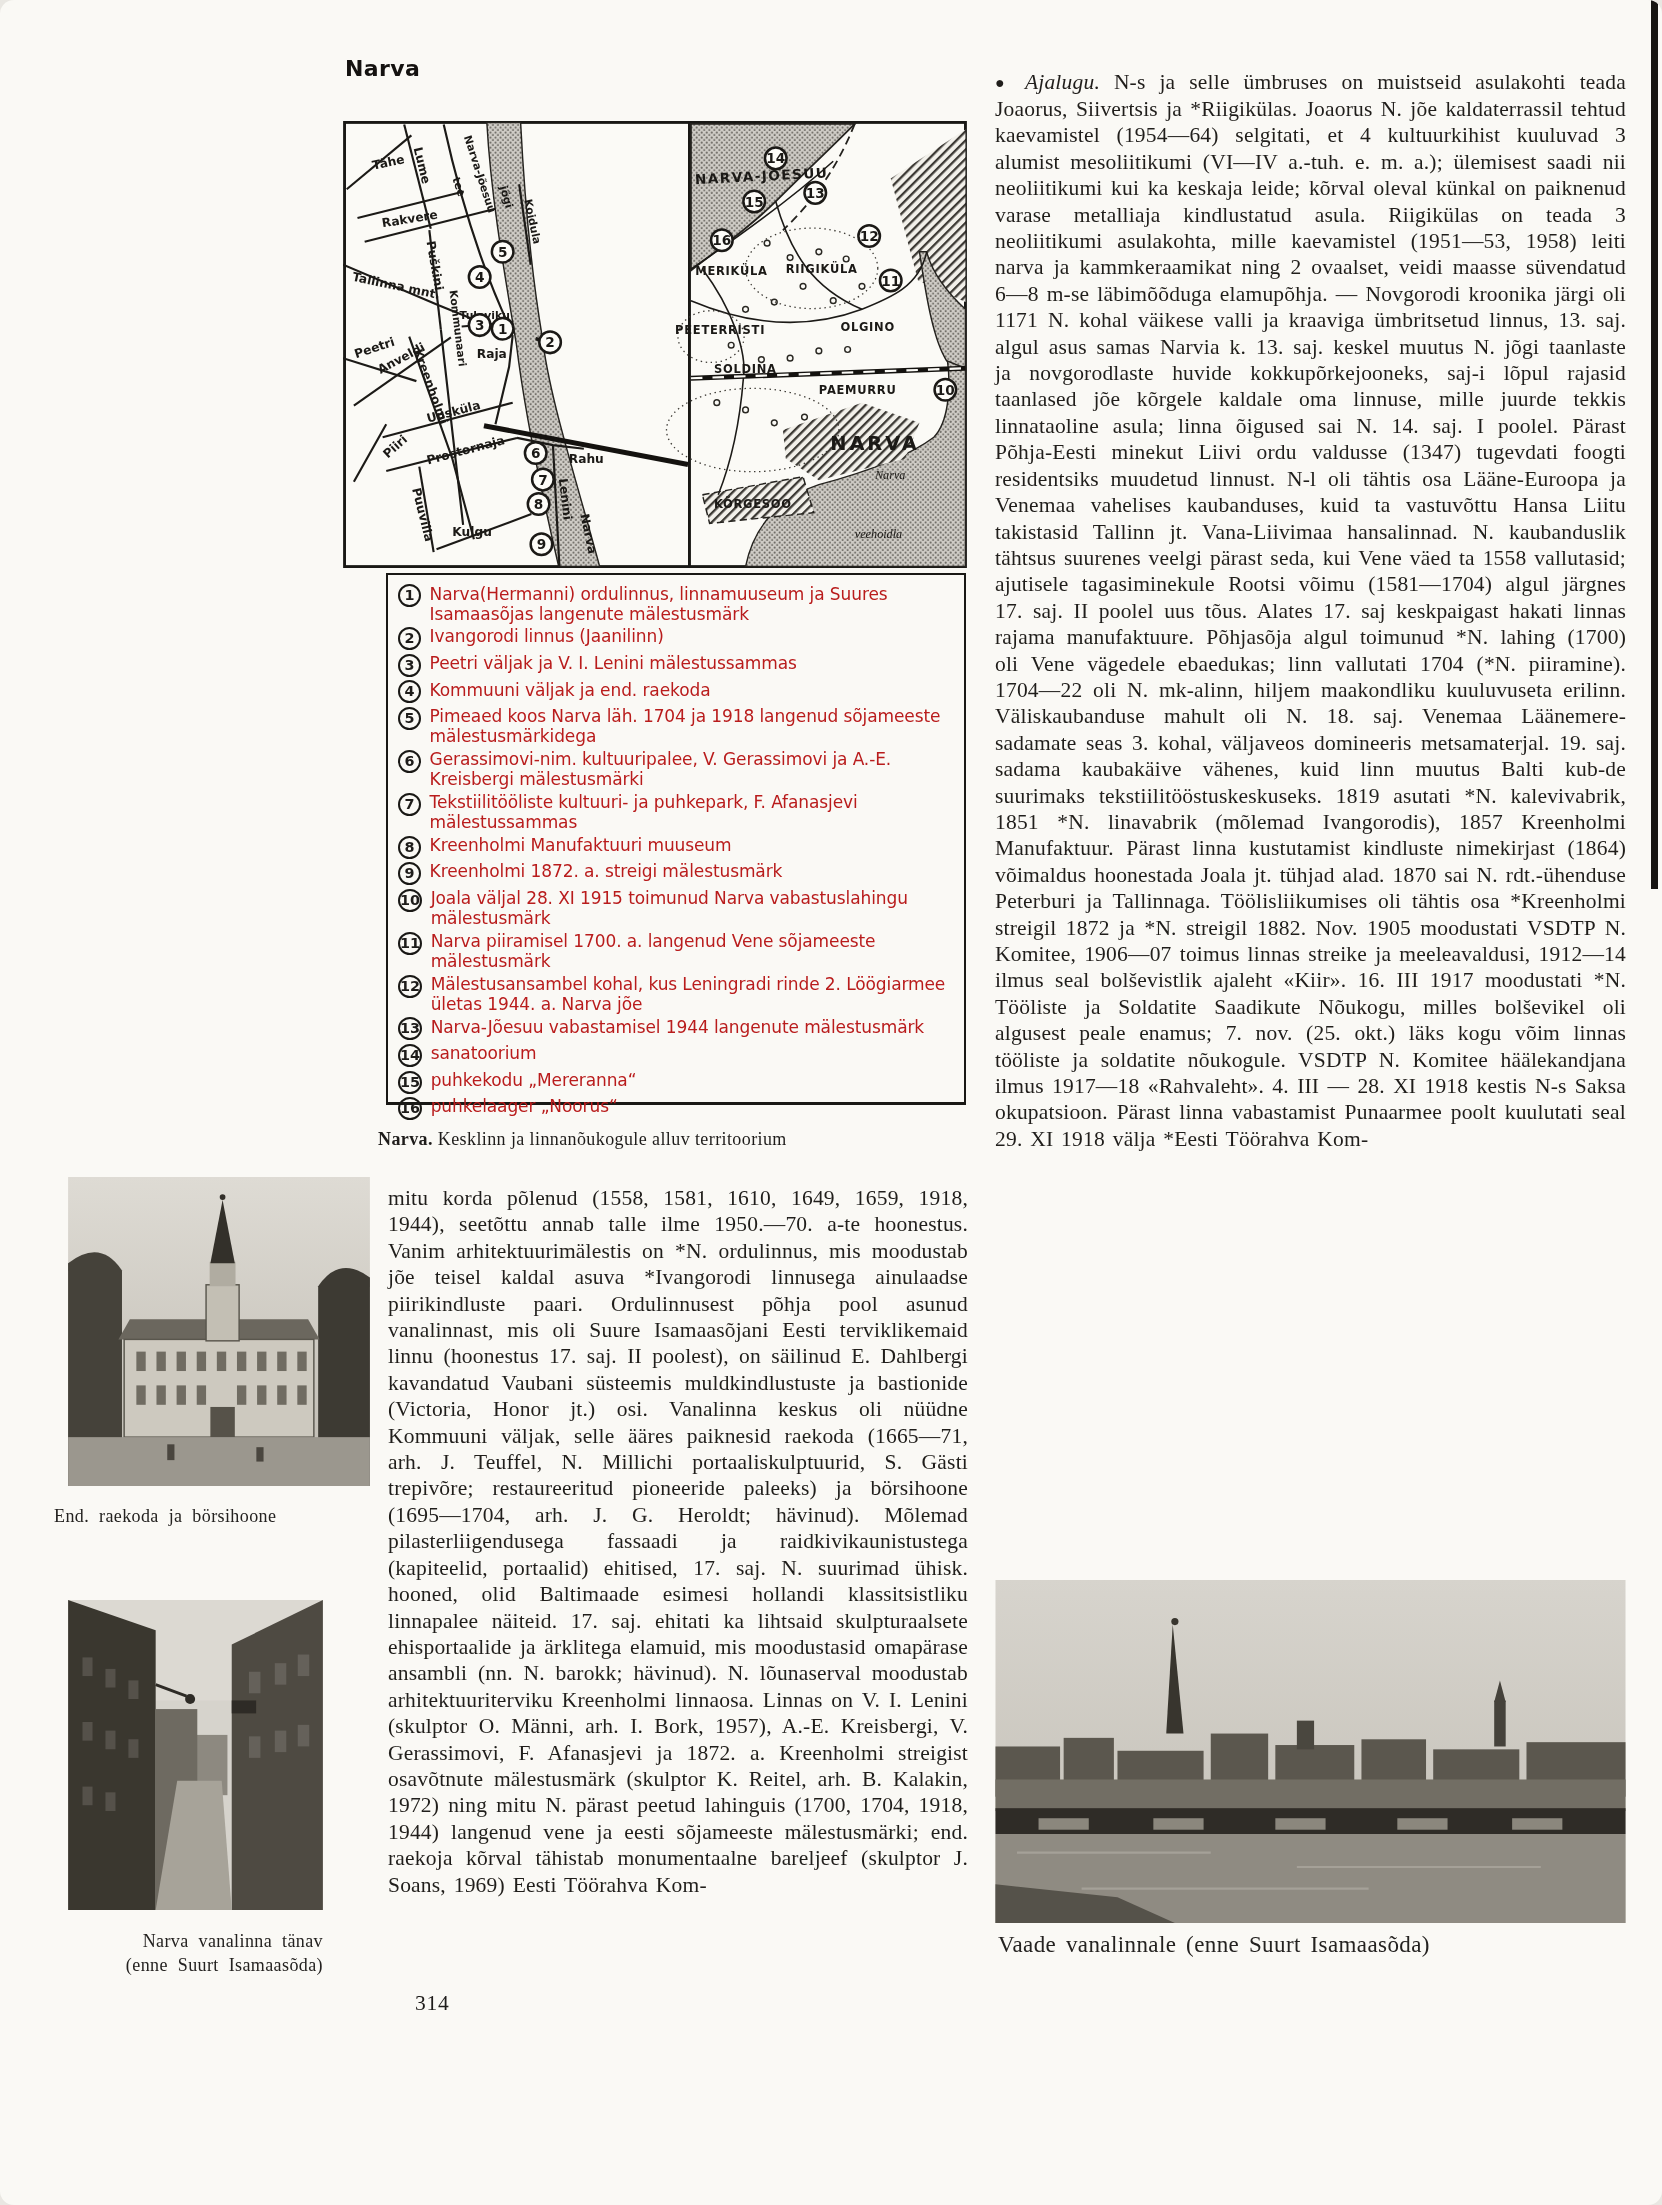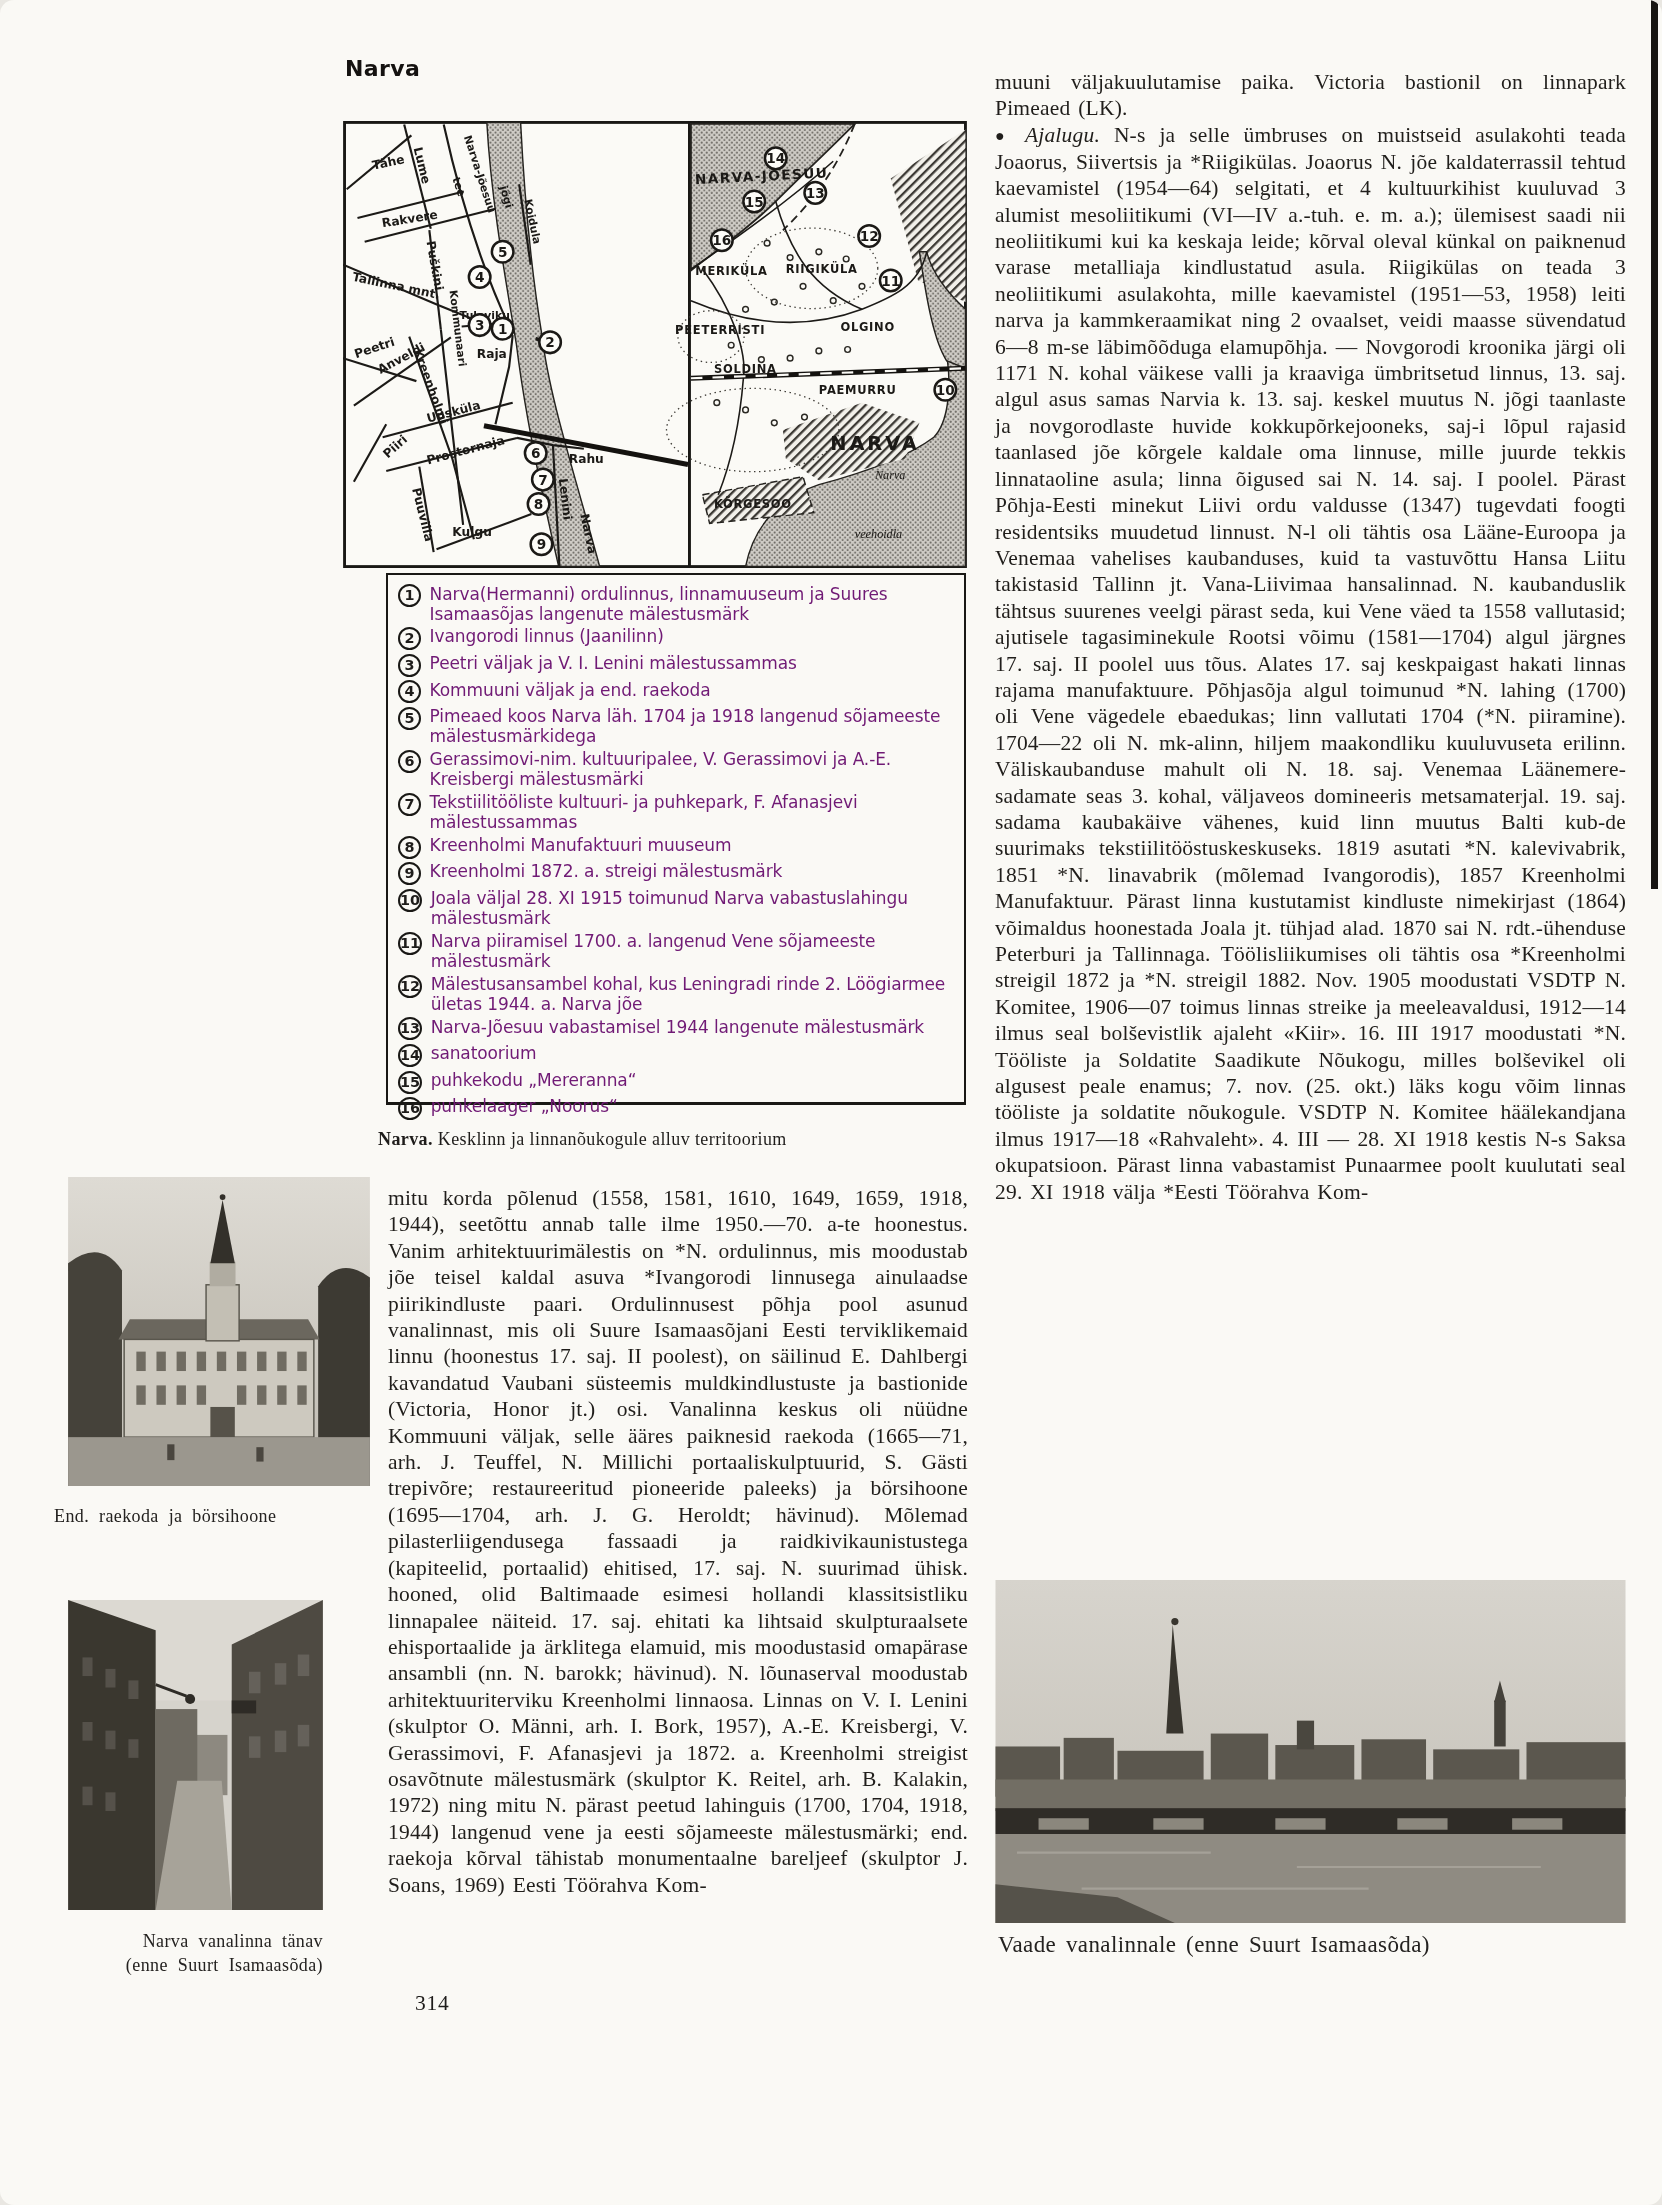--- a/index.html
+++ b/index.html
@@ -23,21 +23,21 @@
   .map-svg .marker circle{fill:#fdfcf8;stroke:#1b1916;stroke-width:3.5px;}
   .map-svg .marker text{font-size:19px;font-weight:bold;text-anchor:middle;}
 
   
   .legend{position:absolute;left:386px;top:573px;width:580px;height:532px;box-sizing:border-box;
         border:2.2px solid #191815;border-bottom-width:3.6px;padding:8.6px 7.2px 5.7px 10px;
         font-family:"DejaVu Sans",sans-serif;}
   .legend-item{display:flex;gap:8.6px;margin-bottom:2.9px;}
   .lnum{flex:0 0 23px;height:23px;border:2.2px solid #191815;border-radius:50%;box-sizing:border-box;
         text-align:center;line-height:18.7px;font-weight:bold;font-size:14.4px;margin-top:0.7px;}
-  .ltext{font-size:17px;line-height:20px;letter-spacing:-0.1px;color:#701a75;}
+  .ltext{font-size:17px;line-height:20px;letter-spacing:-0.1px;color:#b91c1c;}
 
   .map-caption{position:absolute;left:378px;top:1129px;width:575px;font-size:18px;letter-spacing:0.4px;}
   .map-caption b{font-weight:bold;}
 
   
   .bodycol{position:absolute;text-align:justify;font-size:21.5px;line-height:26.4px;
         letter-spacing:0.2px;word-spacing:2.2px;color:#201e1b;}
   .col-left{left:388px;top:1185px;width:580px;}
   .col-right{left:995px;top:69px;width:631px;}
   .bodycol p{margin:0;}
@@ -350,21 +350,20 @@
   <div class="map-caption">
     <b>Narva.</b>
     <span>Kesklinn ja linnanõukogule alluv territoorium</span>
   </div>
 
   <div class="bodycol col-left">
     <p>mitu korda põlenud (1558, 1581, 1610, 1649, 1659, 1918, 1944), seetõttu annab talle ilme 1950.—70. a-te hoonestus. Vanim arhitektuurimälestis on *N. ordulinnus, mis moodustab jõe teisel kaldal asuva *Ivangorodi linnusega ainulaadse piirikindluste paari. Ordulinnusest põhja pool asunud vanalinnast, mis oli Suure Isamaasõjani Eesti terviklikemaid linnu (hoonestus 17. saj. II poolest), on säilinud E. Dahlbergi kavandatud Vaubani süsteemis muldkindlustuste ja bastionide (Victoria, Honor jt.) osi. Vanalinna keskus oli nüüdne Kommuuni väljak, selle ääres paiknesid raekoda (1665—71, arh. J. Teuffel, N. Millichi portaaliskulptuurid, S. Gästi trepivõre; restaureeritud pioneeride paleeks) ja börsihoone (1695—1704, arh. J. G. Heroldt; hävinud). Mõlemad pilasterliigendusega fassaadi ja raidkivikaunistustega (kapiteelid, portaalid) ehitised, 17. saj. N. suurimad ühisk. hooned, olid Baltimaade esimesi hollandi klassitsistliku linnapalee näiteid. 17. saj. ehitati ka lihtsaid skulpturaalsete ehisportaalide ja ärklitega elamuid, mis moodustasid omapärase ansambli (nn. N. barokk; hävinud). N. lõunaserval moodustab arhitektuuriterviku Kreenholmi linnaosa. Linnas on V. I. Lenini (skulptor O. Männi, arh. I. Bork, 1957), A.-E. Kreisbergi, V. Gerassimovi, F. Afanasjevi ja 1872. a. Kreenholmi streigist osavõtnute mälestusmärk (skulptor K. Reitel, arh. B. Kalakin, 1972) ning mitu N. pärast peetud lahinguis (1700, 1704, 1918, 1944) langenud vene ja eesti sõjameeste mälestusmärki; end. raekoja kõrval tähistab monumentaalne bareljeef (skulptor J. Soans, 1969) Eesti Töörahva Kom-</p>
   </div>
 
   <div class="bodycol col-right">
-    <p>muuni väljakuulutamise paika. Victoria bastionil on linnapark Pimeaed (LK).</p>
     <p><span class="bullet">●</span> <span class="lead-i">Ajalugu.</span> <span>N-s ja selle ümbruses on muistseid asulakohti teada Joaorus, Siivertsis ja *Riigikülas. Joaorus N. jõe kaldaterrassil tehtud kaevamistel (1954—64) selgitati, et 4 kultuurkihist kuuluvad 3 alumist mesoliitikumi (VI—IV a.-tuh. e. m. a.); ülemisest saadi nii neoliitikumi kui ka keskaja leide; kõrval oleval künkal on paiknenud varase metalliaja kindlustatud asula. Riigikülas on teada 3 neoliitikumi asulakohta, mille kaevamistel (1951—53, 1958) leiti narva ja kammkeraamikat ning 2 ovaalset, veidi maasse süvendatud 6—8 m-se läbimõõduga elamupõhja. — Novgorodi kroonika järgi oli 1171 N. kohal väikese valli ja kraaviga ümbritsetud linnus, 13. saj. algul asus samas Narvia k. 13. saj. keskel muutus N. jõgi taanlaste ja novgorodlaste huvide kokkupõrkejooneks, saj-i lõpul rajasid taanlased jõe kõrgele kaldale oma linnuse, mille juurde tekkis linnataoline asula; linna õigused sai N. 14. saj. I poolel. Pärast Põhja-Eesti minekut Liivi ordu valdusse (1347) tugevdati foogti residentsiks muudetud linnust. N-l oli tähtis osa Lääne-Euroopa ja Venemaa vahelises kaubanduses, kuid ta vastuvõttu Hansa Liitu takistasid Tallinn jt. Vana-Liivimaa hansalinnad. N. kaubanduslik tähtsus suurenes veelgi pärast seda, kui Vene väed ta 1558 vallutasid; ajutisele tagasiminekule Rootsi võimu (1581—1704) algul järgnes 17. saj. II poolel uus tõus. Alates 17. saj keskpaigast hakati linnas rajama manufaktuure. Põhjasõja algul toimunud *N. lahing (1700) oli Vene vägedele ebaedukas; linn vallutati 1704 (*N. piiramine). 1704—22 oli N. mk-alinn, hiljem maakondliku kuuluvuseta erilinn. Väliskaubanduse mahult oli N. 18. saj. Venemaa Läänemere-sadamate seas 3. kohal, väljaveos domineeris metsamaterjal. 19. saj. sadama kaubakäive vähenes, kuid linn muutus Balti kub-de suurimaks tekstiilitööstuskeskuseks. 1819 asutati *N. kalevivabrik, 1851 *N. linavabrik (mõlemad Ivangorodis), 1857 Kreenholmi Manufaktuur. Pärast linna kustutamist kindluste nimekirjast (1864) võimaldus hoonestada Joala jt. tühjad alad. 1870 sai N. rdt.-ühenduse Peterburi ja Tallinnaga. Töölisliikumises oli tähtis osa *Kreenholmi streigil 1872 ja *N. streigil 1882. Nov. 1905 moodustati VSDTP N. Komitee, 1906—07 toimus linnas streike ja meeleavaldusi, 1912—14 ilmus seal bolševistlik ajaleht «Kiir». 16. III 1917 moodustati *N. Tööliste ja Soldatite Saadikute Nõukogu, milles bolševikel oli algusest peale enamus; 7. nov. (25. okt.) läks kogu võim linnas tööliste ja soldatite nõukogule. VSDTP N. Komitee häälekandjana ilmus 1917—18 «Rahvaleht». 4. III — 28. XI 1918 kestis N-s Saksa okupatsioon. Pärast linna vabastamist Punaarmee poolt kuulutati seal 29. XI 1918 välja *Eesti Töörahva Kom-</span></p>
   </div>
 
   <div class="pagenum">314</div>
 
   <svg class="photo" style="left:68px;top:1177px" width="302" height="309" viewBox="0 0 420 430">
     <defs>
         <linearGradient id="sky1" x1="0" y1="0" x2="0" y2="1">
           <stop offset="0" stop-color="#dedbd4"></stop>
           <stop offset="1" stop-color="#bfbbb2"></stop>

